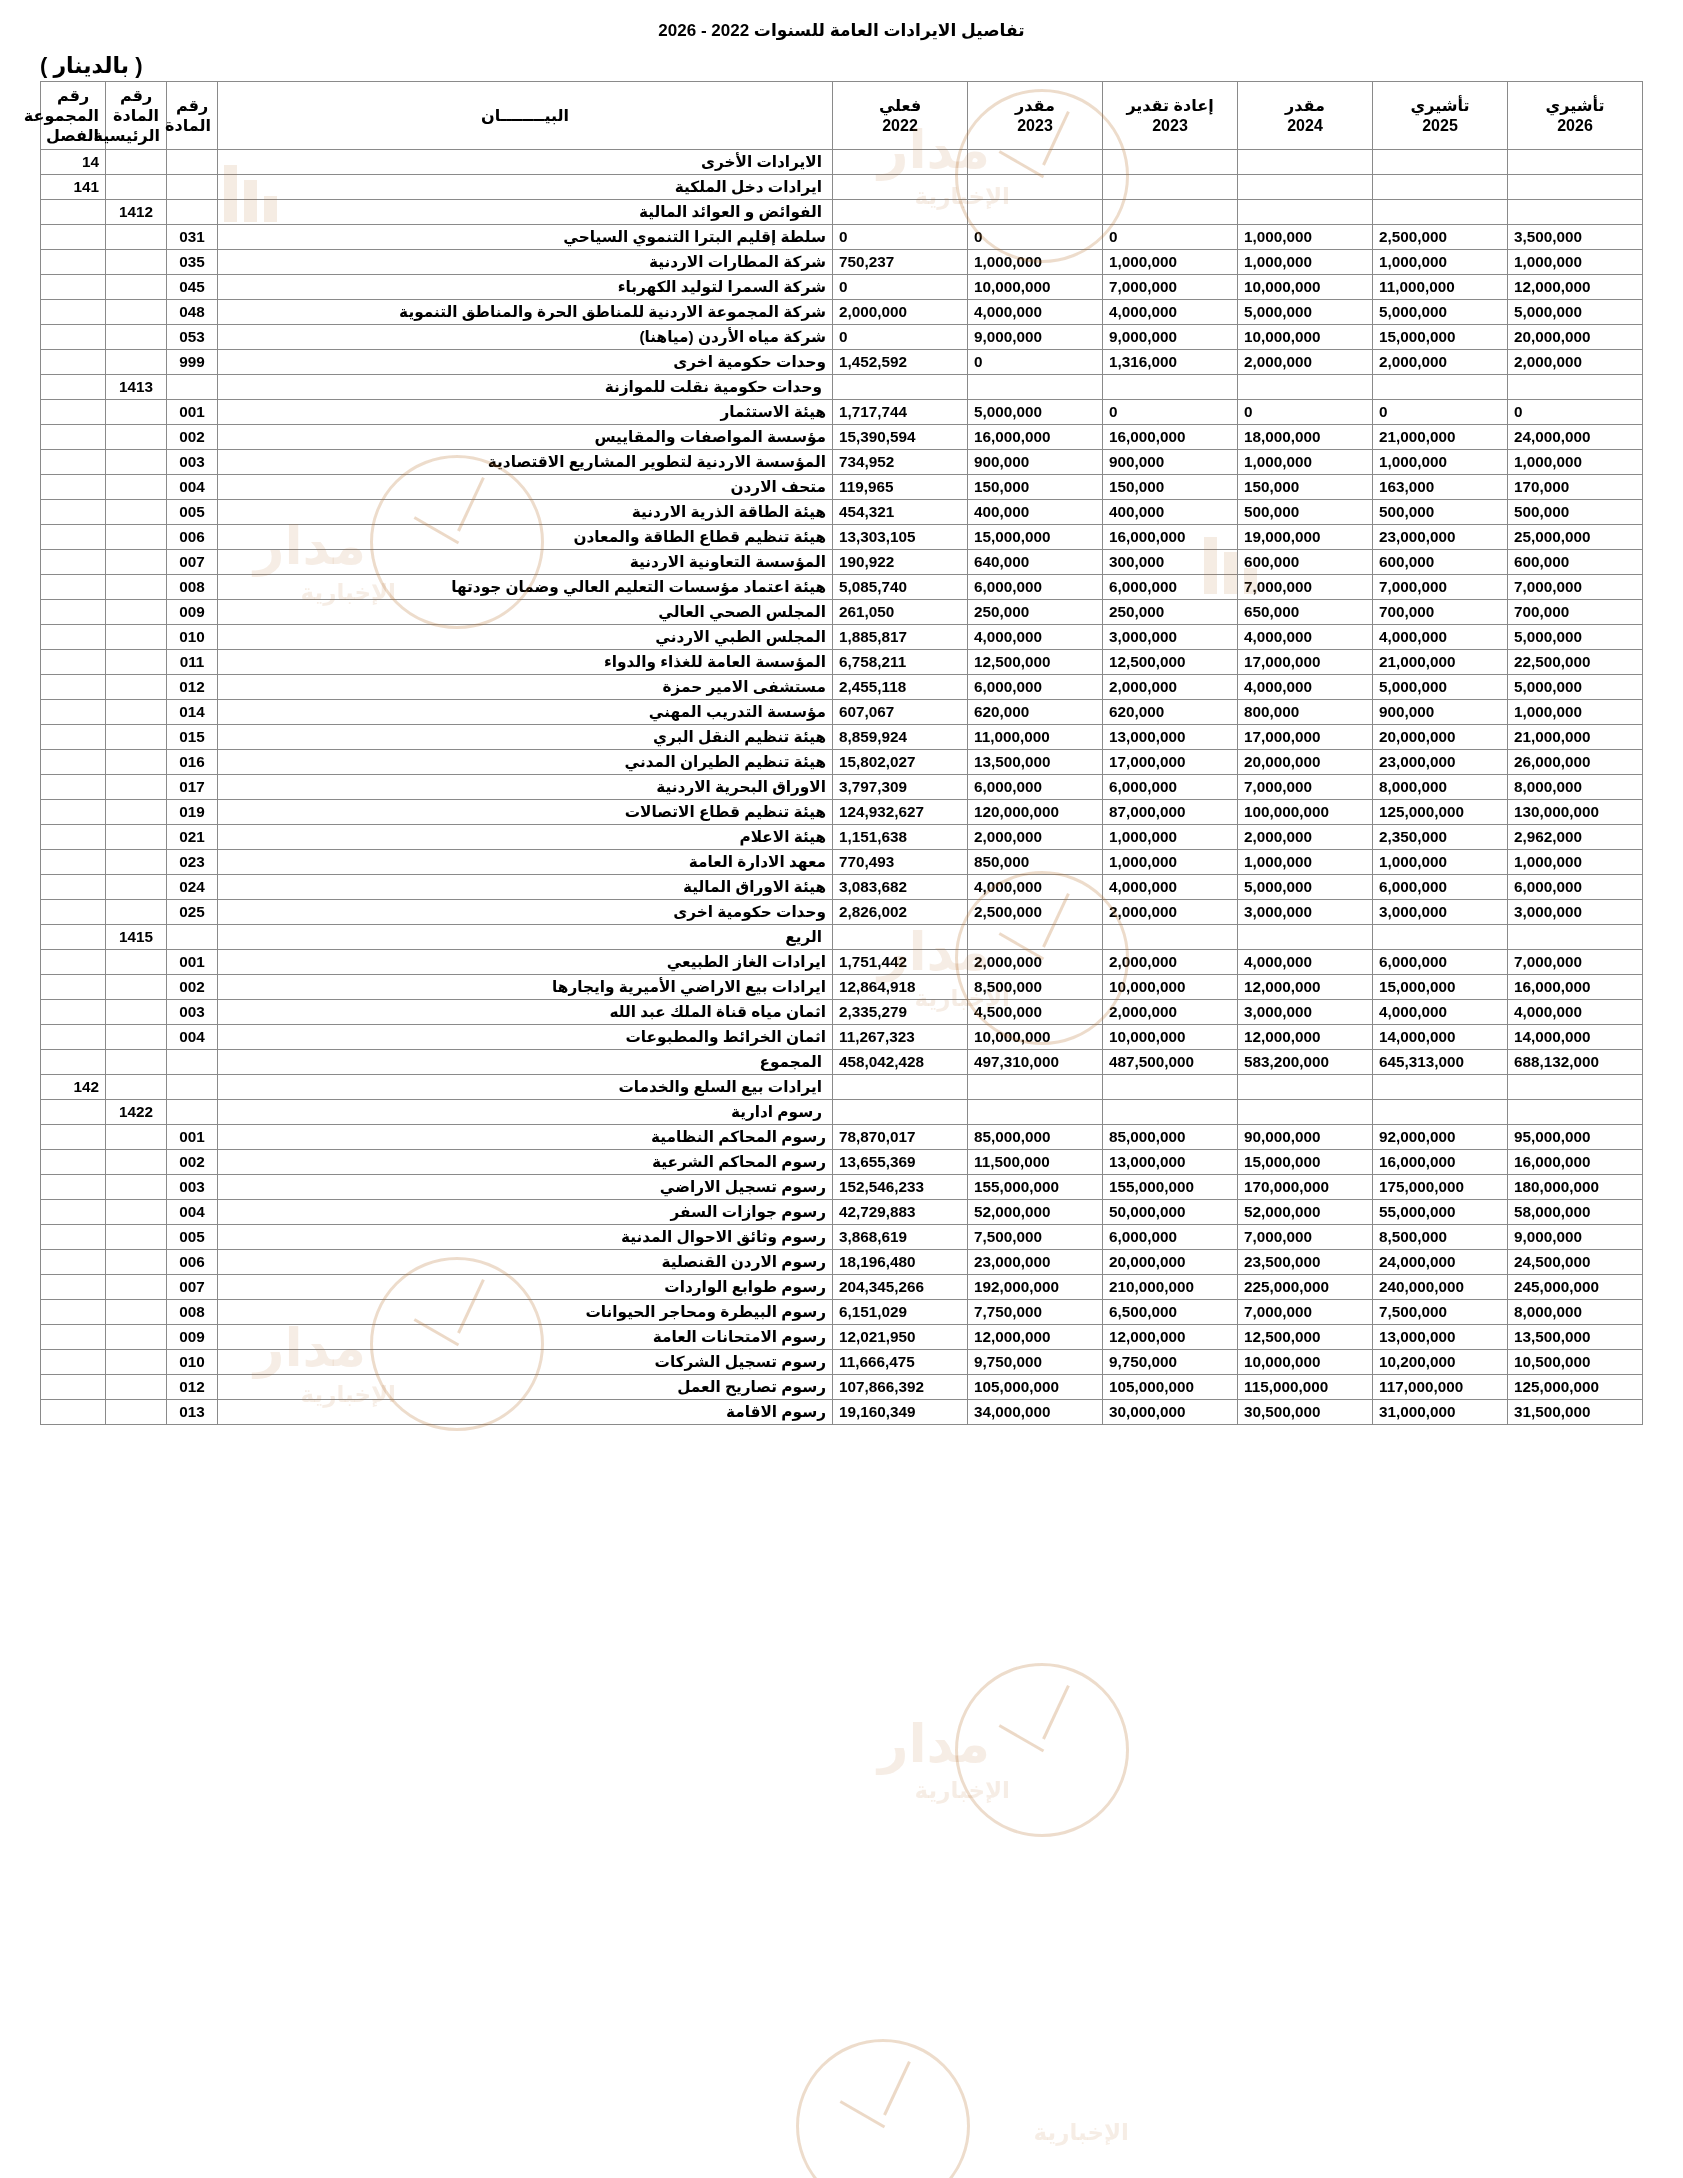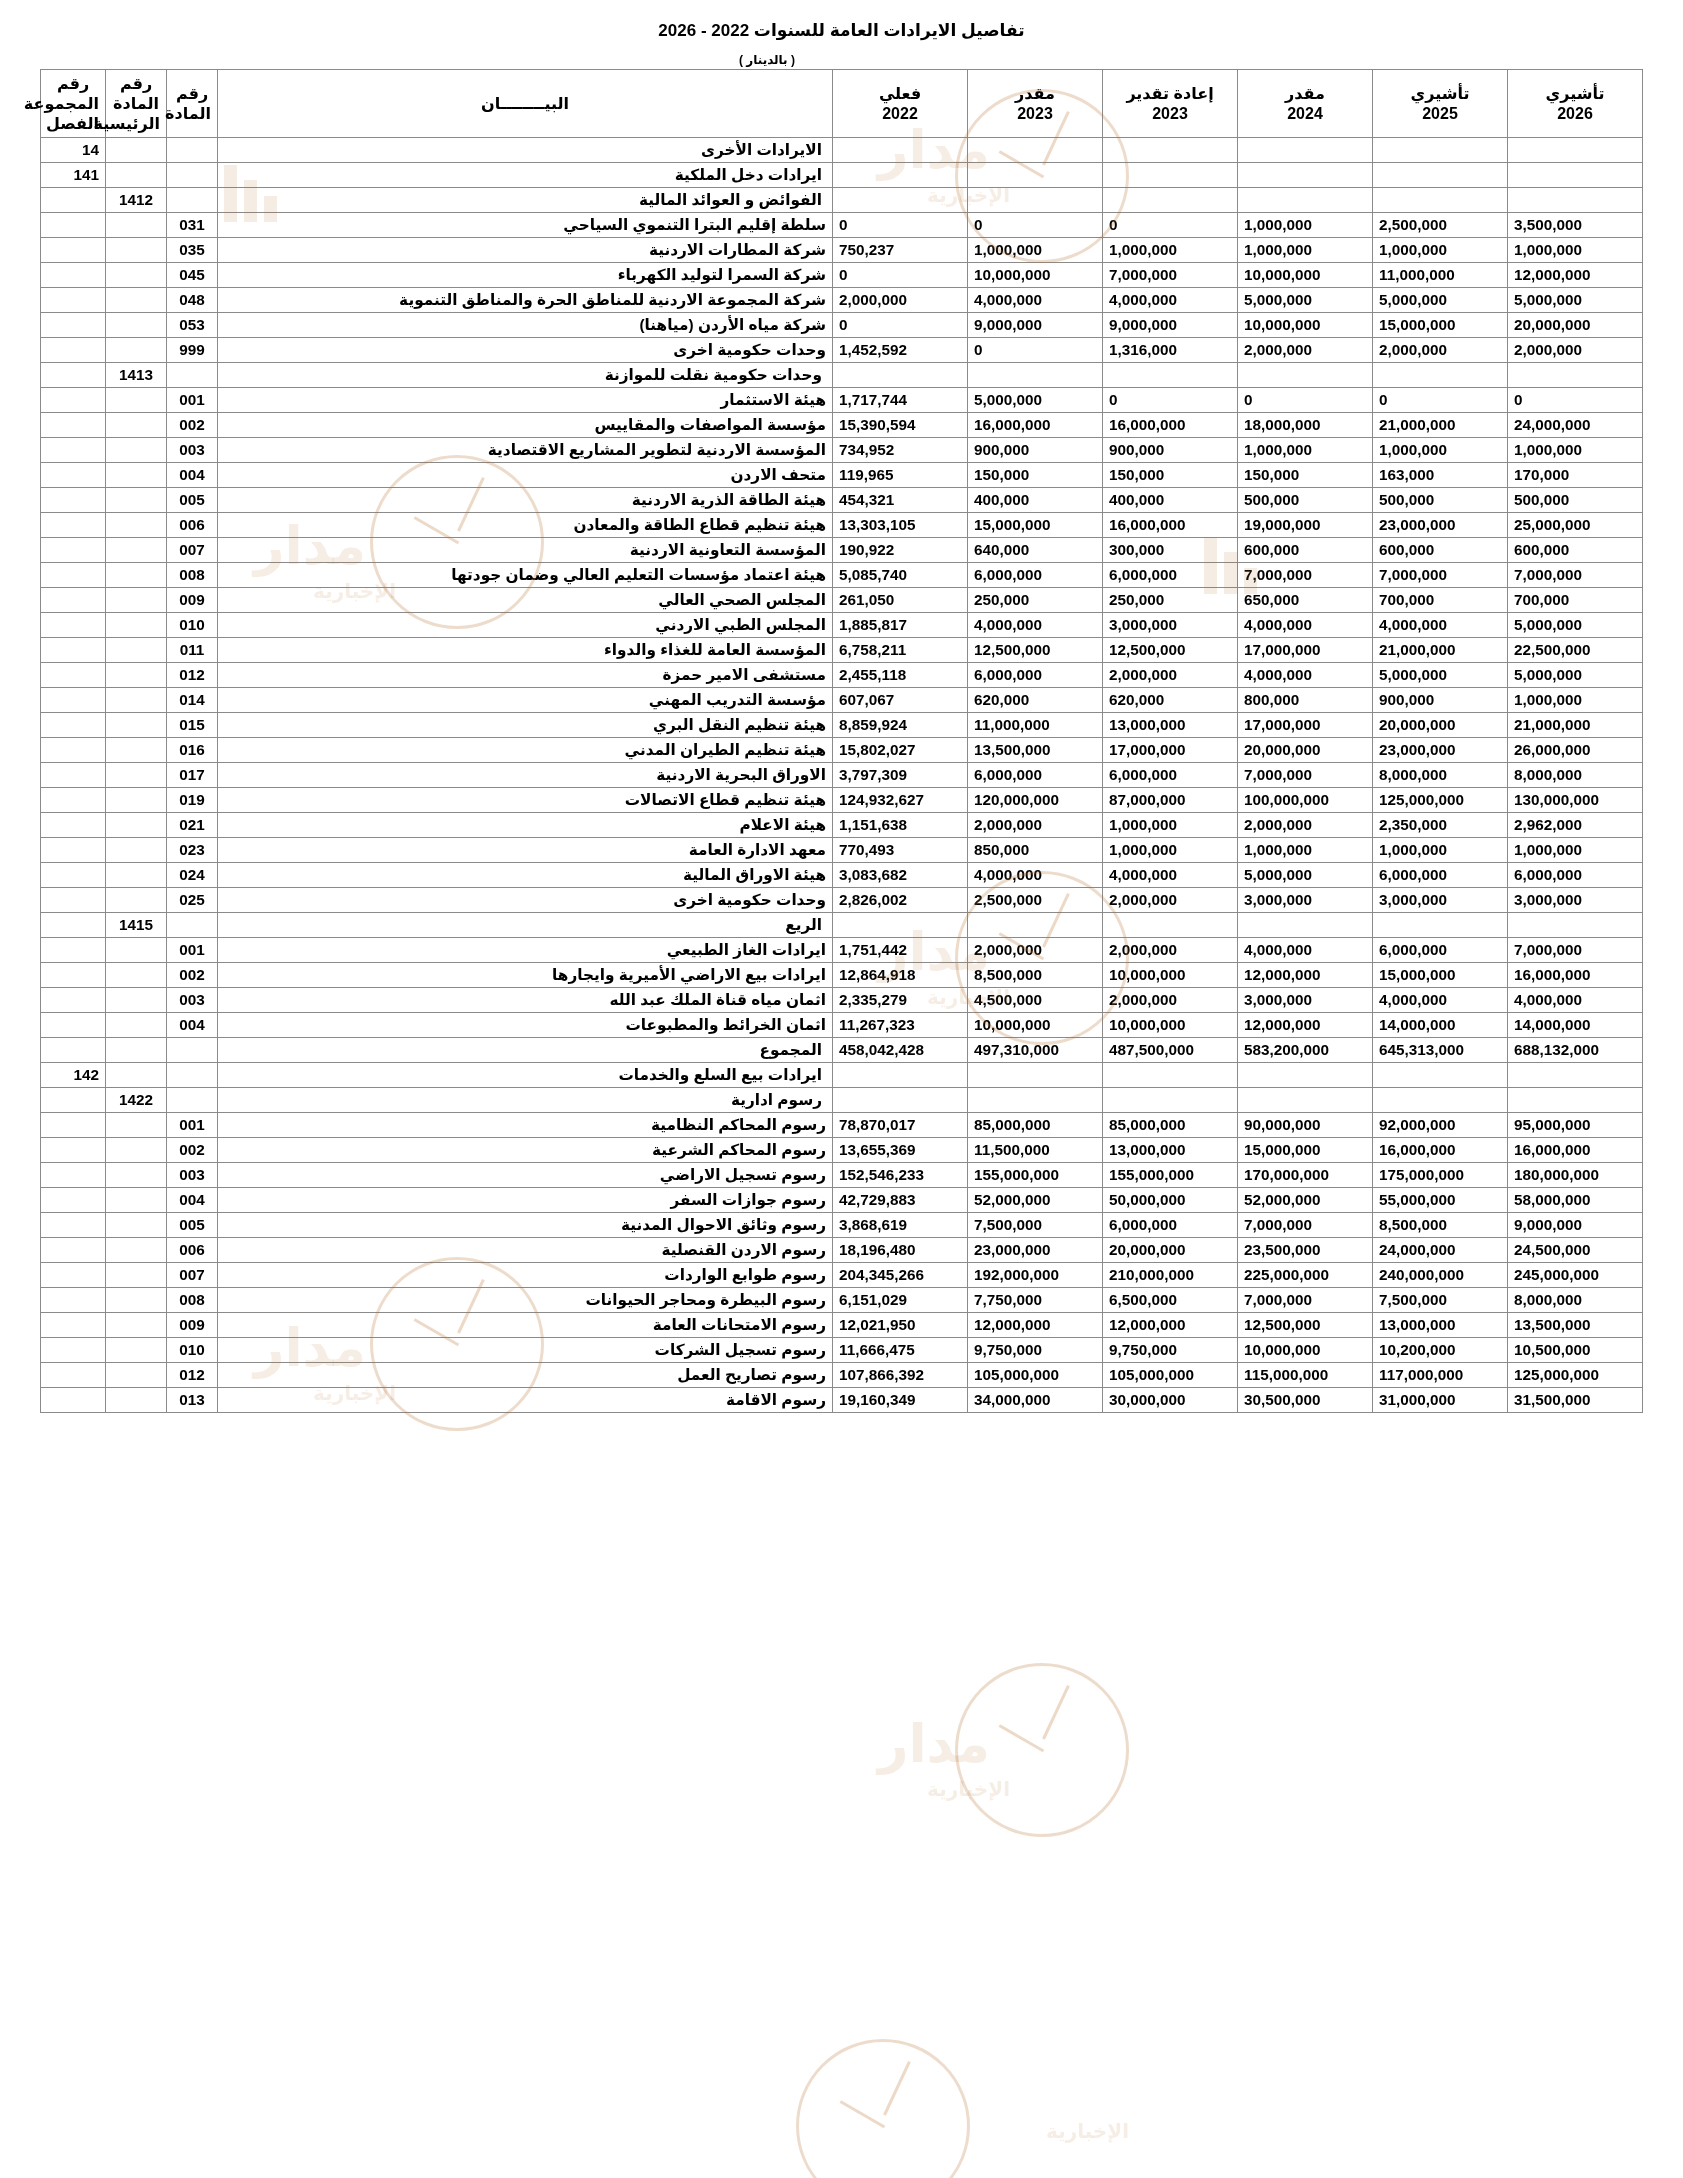--- a/index.html
+++ b/index.html
@@ -13,24 +13,24 @@
     width:1683px;
     min-height:2178px;
     position:relative;
     box-sizing:border-box;
     padding:14px 40px 0 40px;
   }
   .title-block{text-align:center;margin:6px 0 2px 0;}
   .title-line1{font-size:25px;font-weight:bold;letter-spacing:0;}
   .title-line2{font-size:17px;font-weight:bold;margin-top:6px;}
   .currency{
-    font-size:12px;font-weight:bold;
+    font-size:22px;font-weight:bold;
     margin:12px 0 2px 0;
     padding-right:149px;
-    text-align:center;
+    text-align:left;
     direction:rtl;
   }
   table.budget{
     border-collapse:collapse;
     width:100%;
     table-layout:fixed;
     font-size:15.3px;
     direction:rtl;
   }
   table.budget td,table.budget th{
@@ -85,21 +85,21 @@
   }
   .wm-logo{
     position:absolute;
     font-size:53px;
     font-weight:bold;
     color:rgba(184,115,51,.13);
     letter-spacing:2px;
   }
   .wm-sub{
     position:absolute;
-    font-size:20px;
+    font-size:23px;
     color:rgba(184,115,51,.13);
     font-weight:bold;
   }
   .wm-bars{
     position:absolute;
     display:flex;gap:7px;align-items:flex-end;
     opacity:.13;
   }
   .wm-bars span{display:block;width:13px;background:#b87333;}
 </style>

